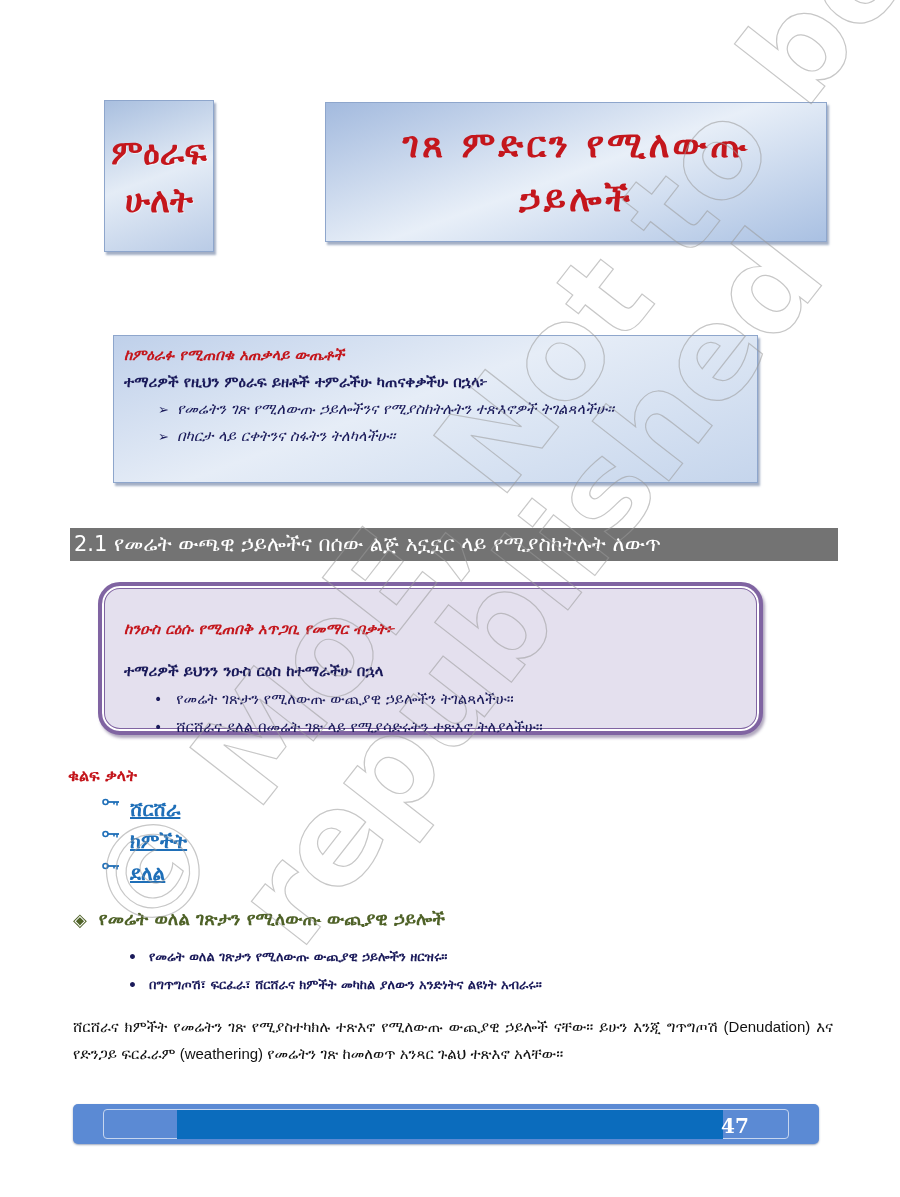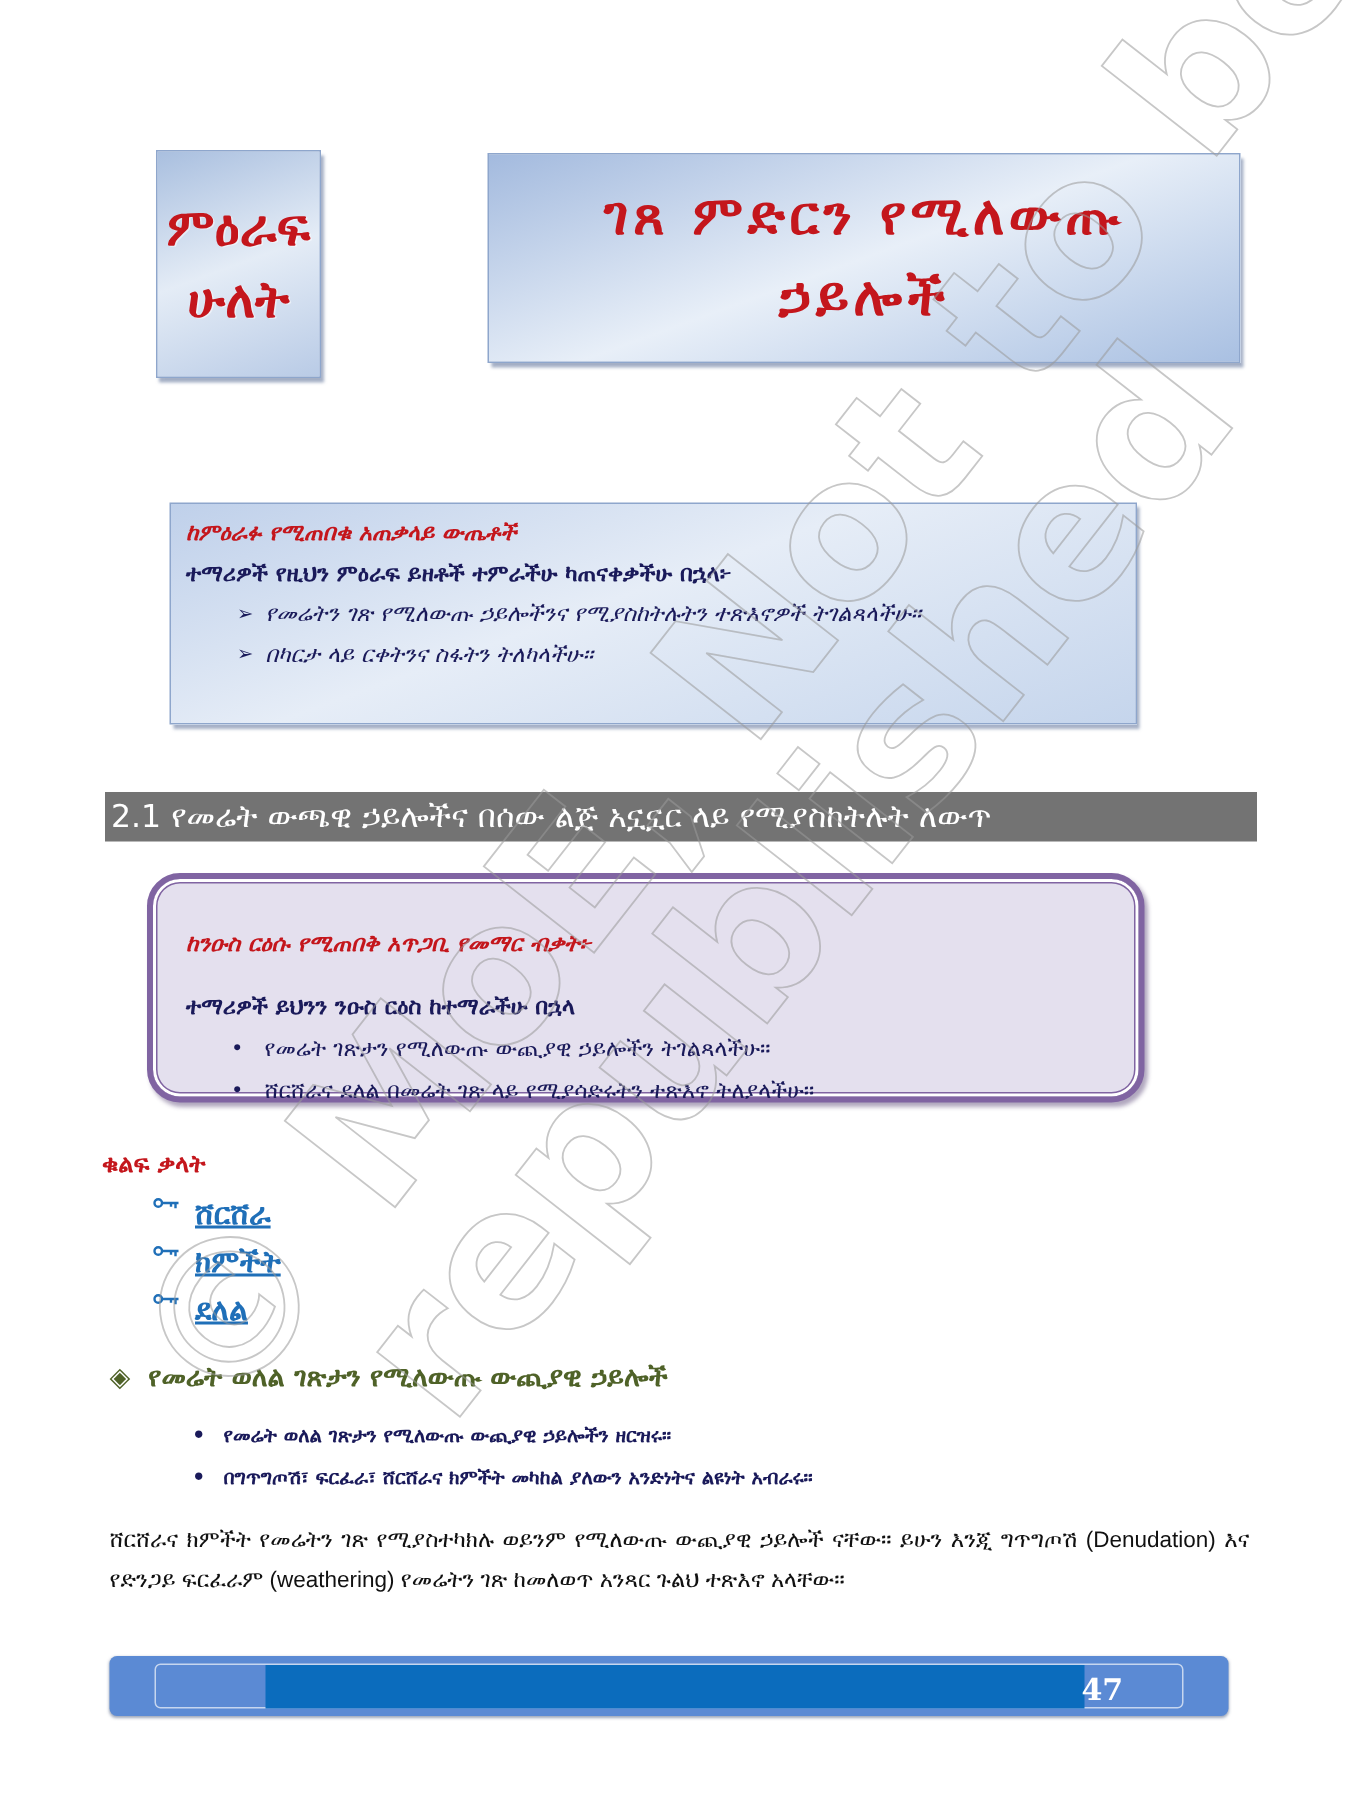--- a/index.html
+++ b/index.html
@@ -222,21 +222,21 @@
   <div class="bullet-item">
     <span class="dot">•</span>
     <span>የመሬት ወለል ገጽታን የሚለውጡ ውጪያዊ ኃይሎችን ዘርዝሩ።</span>
   </div>
   <div class="bullet-item">
     <span class="dot">•</span>
     <span>በግጥግጦሽ፣ ፍርፈራ፣ ሸርሸራና ክምችት መካከል ያለውን አንድነትና ልዩነት አብራሩ።</span>
   </div>
 </div>
 
-<div class="abs para"><span>ሸርሸራና ክምችት የመሬትን ገጽ የሚያስተካክሉ ወይንም የሚለውጡ ውጪያዊ ኃይሎች ናቸው። ይሁን እንጂ ግጥግጦሽ </span><span class="en">(Denudation)</span><span> እና የድንጋይ ፍርፈራም </span><span class="en">(weathering)</span><span> የመሬትን ገጽ ከመለወጥ አንጻር ጉልህ ተጽእኖ አላቸው።</span></div>
+<div class="abs para"><span>ሸርሸራና ክምችት የመሬትን ገጽ የሚያስተካክሉ ተጽእኖ የሚለውጡ ውጪያዊ ኃይሎች ናቸው። ይሁን እንጂ ግጥግጦሽ </span><span class="en">(Denudation)</span><span> እና የድንጋይ ፍርፈራም </span><span class="en">(weathering)</span><span> የመሬትን ገጽ ከመለወጥ አንጻር ጉልህ ተጽእኖ አላቸው።</span></div>
 
 <div class="abs footer-bar">
   <div class="footer-inner"></div>
   <div class="footer-fill"></div>
   <span class="page-num">47</span>
 </div>
 
 <div class="watermark">
   <svg viewBox="0 0 900 1197">
     <g transform="translate(150,950) rotate(-52)" fill="none" stroke="#9a9a9a" stroke-width="1.2" opacity="0.55" font-family="DejaVu Sans, sans-serif" font-size="128" font-weight="bold">

